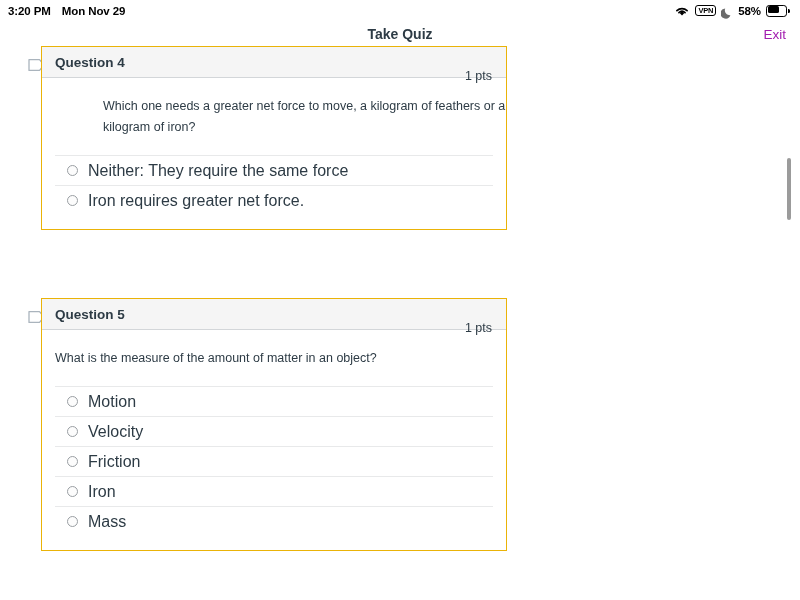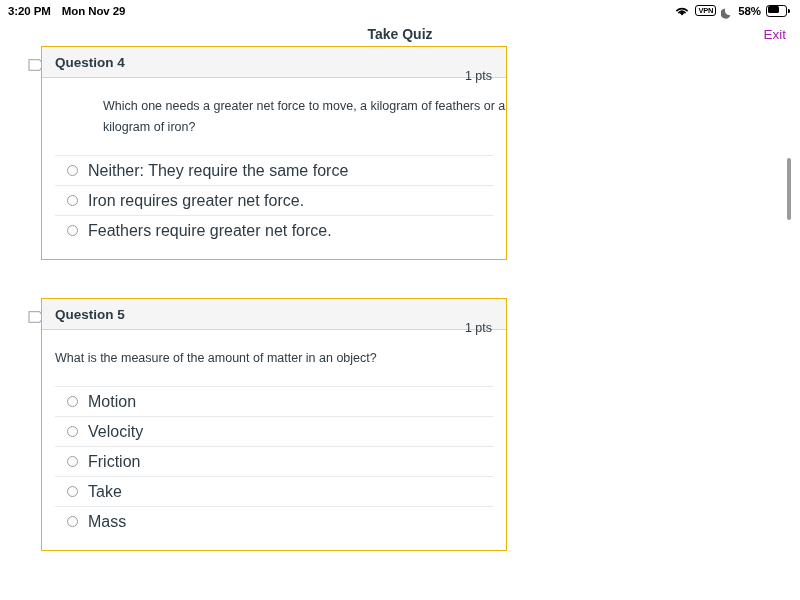--- a/index.html
+++ b/index.html
@@ -186,24 +186,20 @@
         <div class="q-text two-line">Which one needs a greater net force to move, a kilogram of feathers or a kilogram of iron?</div>
         <div class="answers">
           <div class="ans-row">
             <span class="radio"></span>
             <span class="ans-label">Neither: They require the same force</span>
           </div>
           <div class="ans-row">
             <span class="radio"></span>
             <span class="ans-label">Iron requires greater net force.</span>
           </div>
-          <div class="ans-row">
-            <span class="radio"></span>
-            <span class="ans-label">Feathers require greater net force.</span>
-          </div>
         </div>
       </div>
     </div>
   </div>
 
   <div class="q-block" style="top:252px;">
     <span class="flag-ic">
       <svg width="18" height="14" viewBox="0 0 18 14">
         <path d="M1 1.6 H11.5 L16.2 7 L11.5 12.4 H1 Z" fill="none" stroke="#aab4bd" stroke-width="1.3" stroke-linejoin="round"></path>
       </svg>
@@ -223,21 +219,21 @@
           <div class="ans-row">
             <span class="radio"></span>
             <span class="ans-label">Velocity</span>
           </div>
           <div class="ans-row">
             <span class="radio"></span>
             <span class="ans-label">Friction</span>
           </div>
           <div class="ans-row">
             <span class="radio"></span>
-            <span class="ans-label">Take</span>
+            <span class="ans-label">Iron</span>
           </div>
           <div class="ans-row">
             <span class="radio"></span>
             <span class="ans-label">Mass</span>
           </div>
         </div>
       </div>
     </div>
   </div>
 

